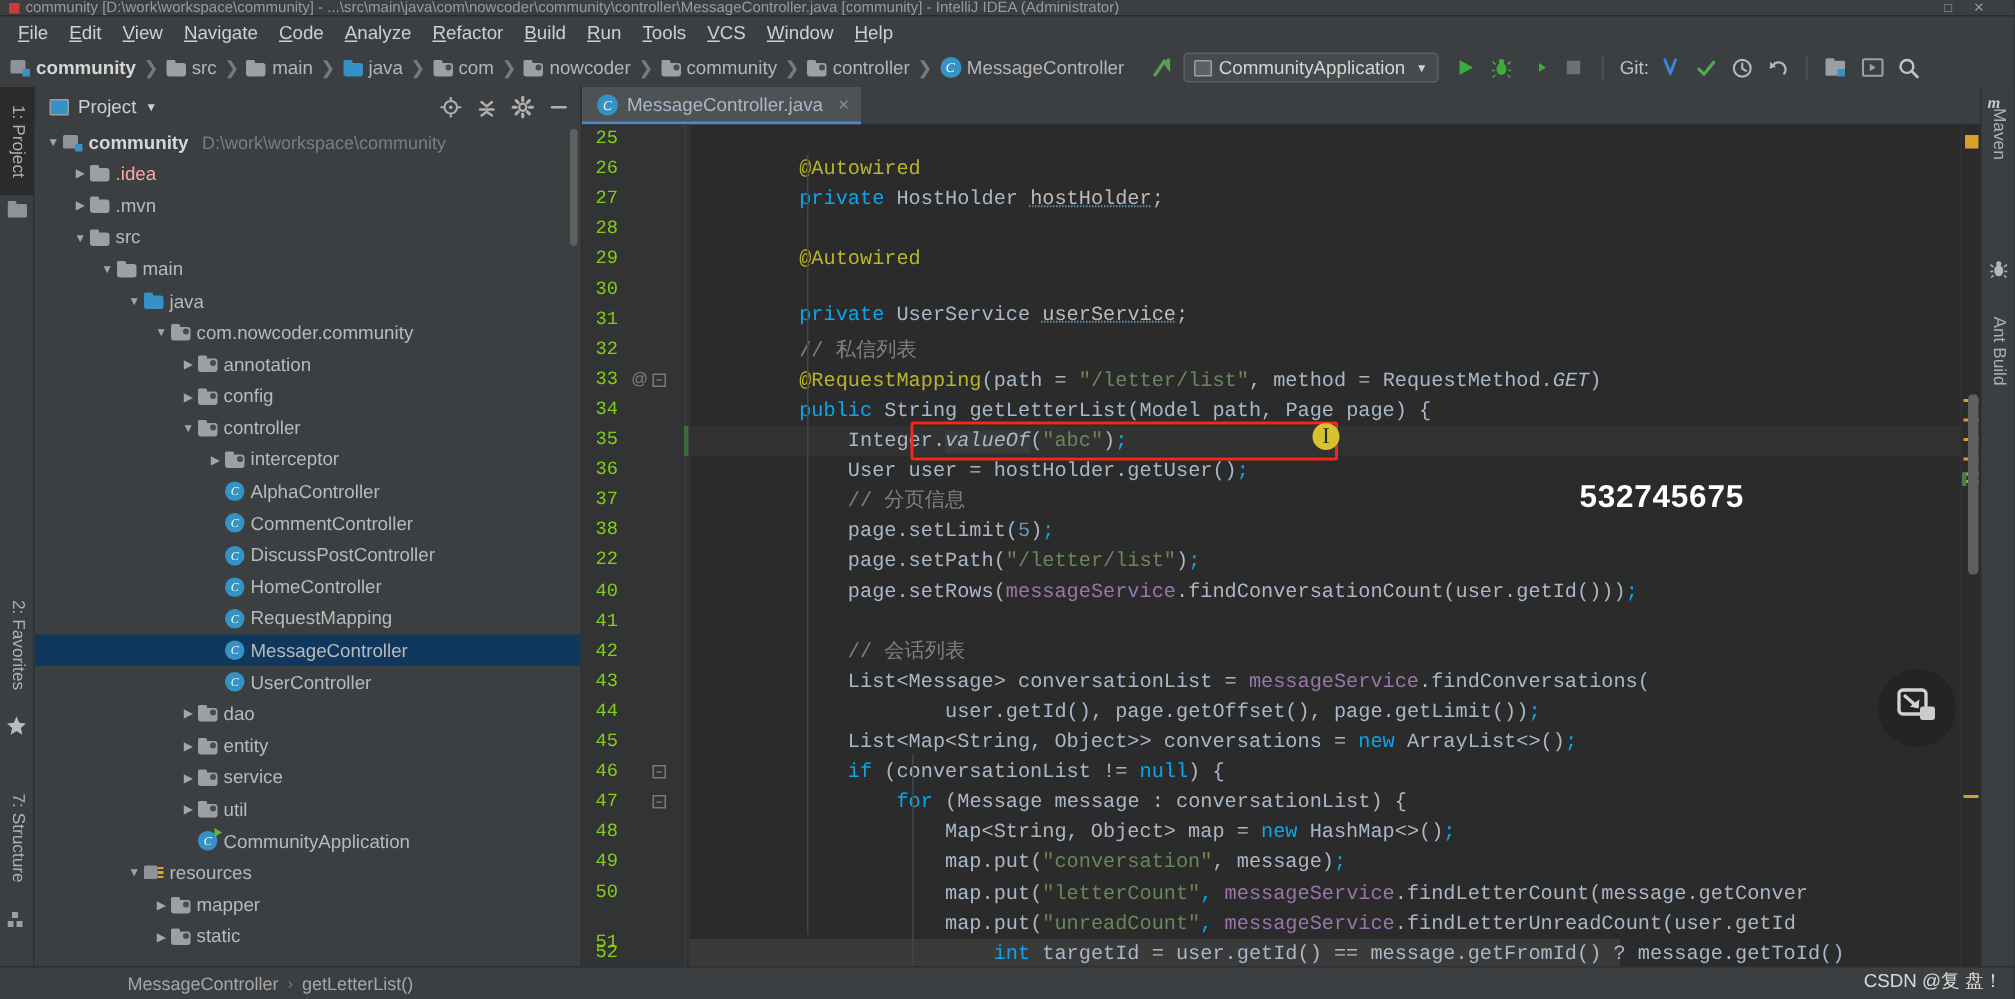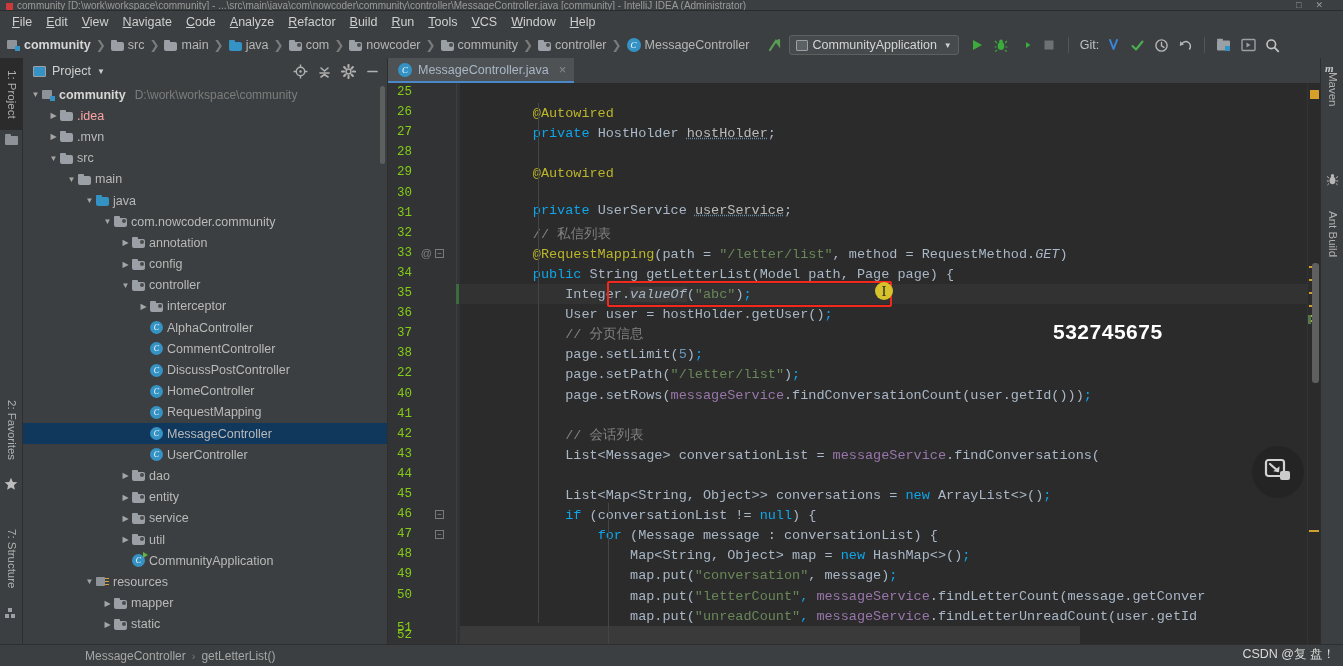--- a/index.html
+++ b/index.html
@@ -652,28 +652,30 @@
             <div class="cur-line-bg" style="top: 201px;"></div>
             <div class="cline" style="top: 202px; left: 8px;">            <span class="typ">Integer.</span><span class="staticfld">valueOf</span><span class="txt">(</span><span class="str">"abc"</span><span class="txt">)</span><span class="kw">;</span></div>
             <div class="cline" style="top: 222.1px; left: 8px;">            <span class="typ">User</span> <span class="txt">user = </span><span class="txt">hostHolder</span><span class="txt">.</span><span class="mth">getUser</span><span class="txt">()</span><span class="kw">;</span></div>
             <div class="cline" style="top: 242.2px; left: 8px;">            <span class="cmt">// 分页信息</span></div>
             <div class="cline" style="top: 262.3px; left: 8px;">            <span class="txt">page.</span><span class="mth">setLimit</span><span class="txt">(</span><span class="num">5</span><span class="txt">)</span><span class="kw">;</span></div>
             <div class="cline" style="top: 282.4px; left: 8px;">            <span class="txt">page.</span><span class="mth">setPath</span><span class="txt">(</span><span class="str">"/letter/list"</span><span class="txt">)</span><span class="kw">;</span></div>
             <div class="cline" style="top: 302.5px; left: 8px;">            <span class="txt">page.</span><span class="mth">setRows</span><span class="txt">(</span><span class="fld">messageService</span><span class="txt">.</span><span class="mth">findConversationCount</span><span class="txt">(user.</span><span class="mth">getId</span><span class="txt">()))</span><span class="kw">;</span></div>
             <div class="cline" style="top: 322.6px; left: 8px;"></div>
             <div class="cline" style="top: 342.7px; left: 8px;">            <span class="cmt">// 会话列表</span></div>
             <div class="cline" style="top: 362.8px; left: 8px;">            <span class="typ">List&lt;Message&gt;</span> <span class="txt">conversationList = </span><span class="fld">messageService</span><span class="txt">.</span><span class="mth">findConversations</span><span class="txt">(</span></div>
+            <div class="cline" style="top: 382.9px; left: 8px;">                    <span class="txt">user.</span><span class="mth">getId</span><span class="txt">(), page.</span><span class="mth">getOffset</span><span class="txt">(), page.</span><span class="mth">getLimit</span><span class="txt">())</span><span class="kw">;</span></div>
             <div class="cline" style="top: 403px; left: 8px;">            <span class="typ">List&lt;Map&lt;String, Object&gt;&gt;</span> <span class="txt">conversations = </span><span class="kw">new</span> <span class="typ">ArrayList</span><span class="txt">&lt;&gt;()</span><span class="kw">;</span></div>
             <div class="cline" style="top: 443.2px; left: 8px;">                <span class="kw">for</span> <span class="txt">(</span><span class="typ">Message</span> <span class="txt">message : conversationList) {</span></div>
             <div class="cline" style="top: 423.1px; left: 8px;">            <span class="kw">if</span> <span class="txt">(conversationList != </span><span class="kw">null</span><span class="txt">) {</span></div>
             <div class="cline" style="top: 463.3px; left: 8px;">                    <span class="typ">Map&lt;String, Object&gt;</span> <span class="txt">map = </span><span class="kw">new</span> <span class="typ">HashMap</span><span class="txt">&lt;&gt;()</span><span class="kw">;</span></div>
             <div class="cline" style="top: 483.4px; left: 8px;">                    <span class="txt">map.</span><span class="mth">put</span><span class="txt">(</span><span class="str">"conversation"</span><span class="txt">, message)</span><span class="kw">;</span></div>
             <div class="cline" style="top: 503.5px; left: 8px;">                    <span class="txt">map.</span><span class="mth">put</span><span class="txt">(</span><span class="str">"letterCount"</span><span class="kw">,</span> <span class="fld">messageService</span><span class="txt">.</span><span class="mth">findLetterCount</span><span class="txt">(message.</span><span class="mth">getConver</span></div>
             <div class="cline" style="top: 523.6px; left: 8px;">                    <span class="txt">map.</span><span class="mth">put</span><span class="txt">(</span><span class="str">"unreadCount"</span><span class="kw">,</span> <span class="fld">messageService</span><span class="txt">.</span><span class="mth">findLetterUnreadCount</span><span class="txt">(user.</span><span class="mth">getId</span></div>
             <div class="cur-line-bg" style="top: 542.7px; background: rgb(58, 58, 58); left: 0px; width: 620px;"></div>
+            <div class="cline" style="top: 543.7px; left: 8px;">                        <span class="kw">int</span> <span class="txt">targetId = user.</span><span class="mth">getId</span><span class="txt">() == message.</span><span class="mth">getFromId</span><span class="txt">() ? message.</span><span class="mth">getToId</span><span class="txt">()</span></div>
             <div class="indent-guide" style="left: 78px; top: 20px; height: 520px;"></div>
             <div class="indent-guide" style="left: 148px; top: 420px; height: 240px;"></div>
             <div class="redbox" style="left: 147px; top: 198px; width: 285px; height: 26px;"></div>
             <div class="caretI" style="left: 415px; top: 199px;">
               <span class="ibeam">I</span>
             </div>
           </div>
 
         <div class="markerbar">
           <div class="mk" style="top:7px;  height:9px; left:2px; width:9px; background:#d6a02a;"></div>

